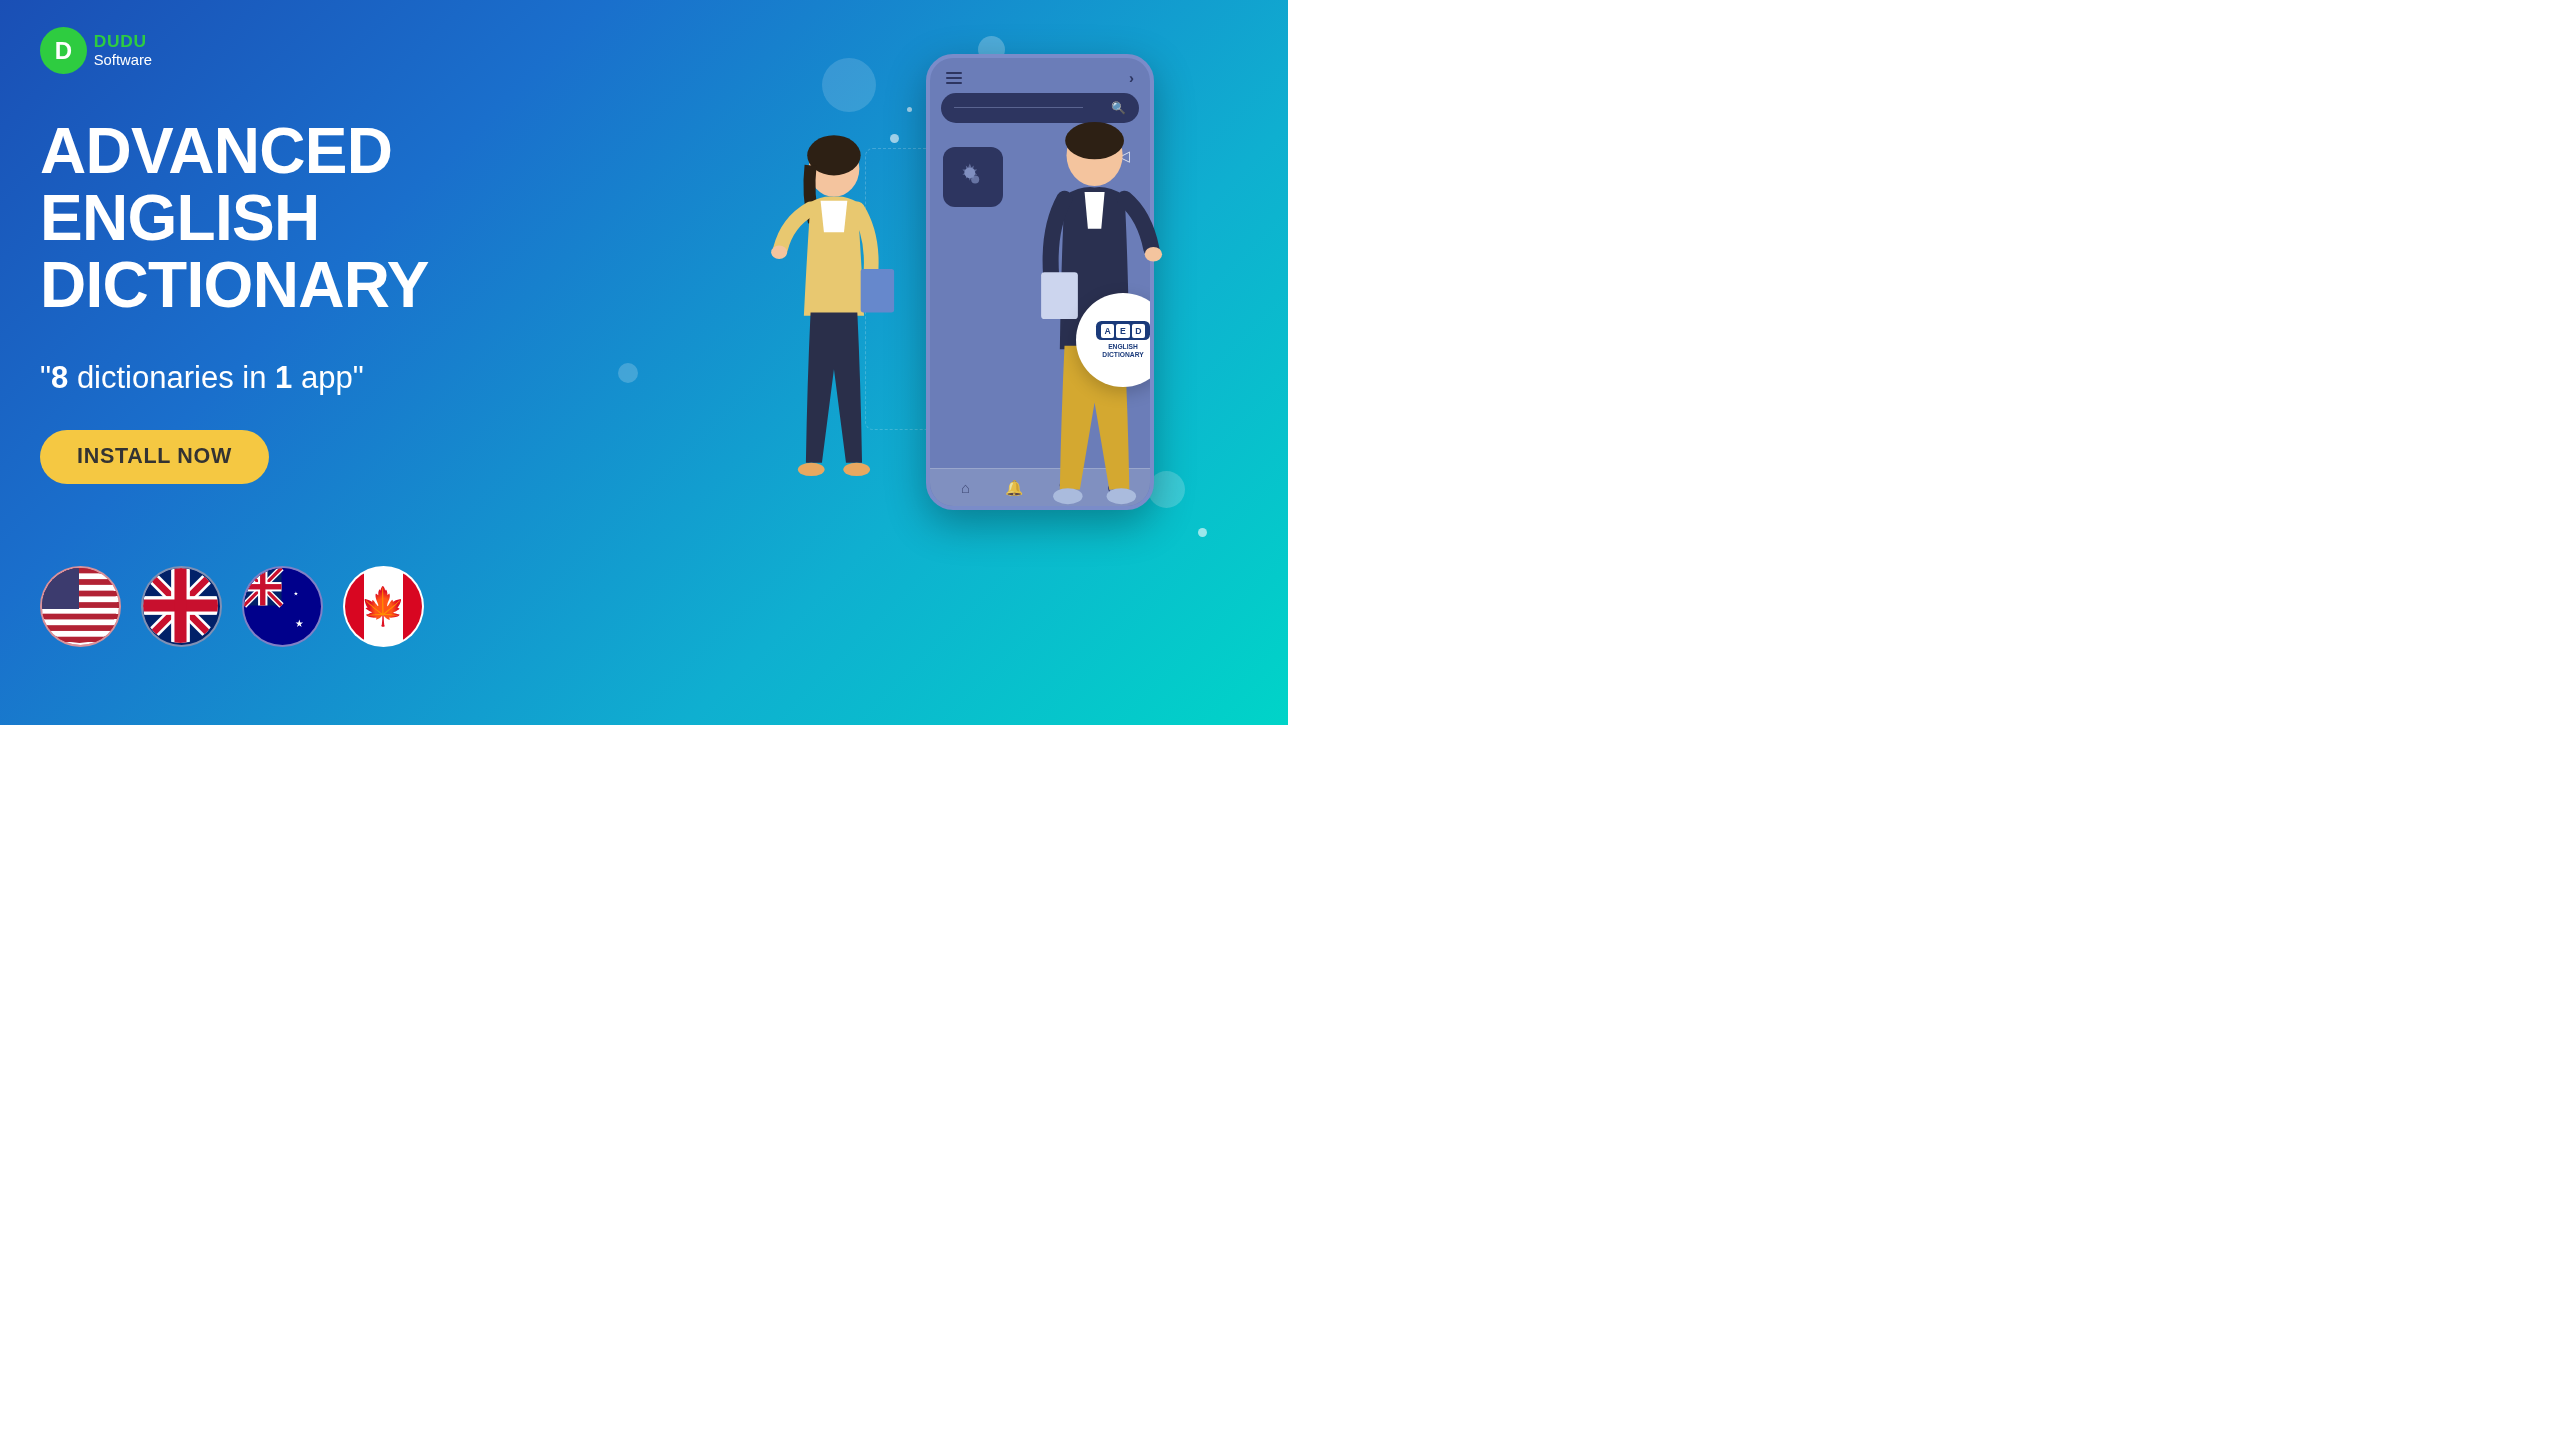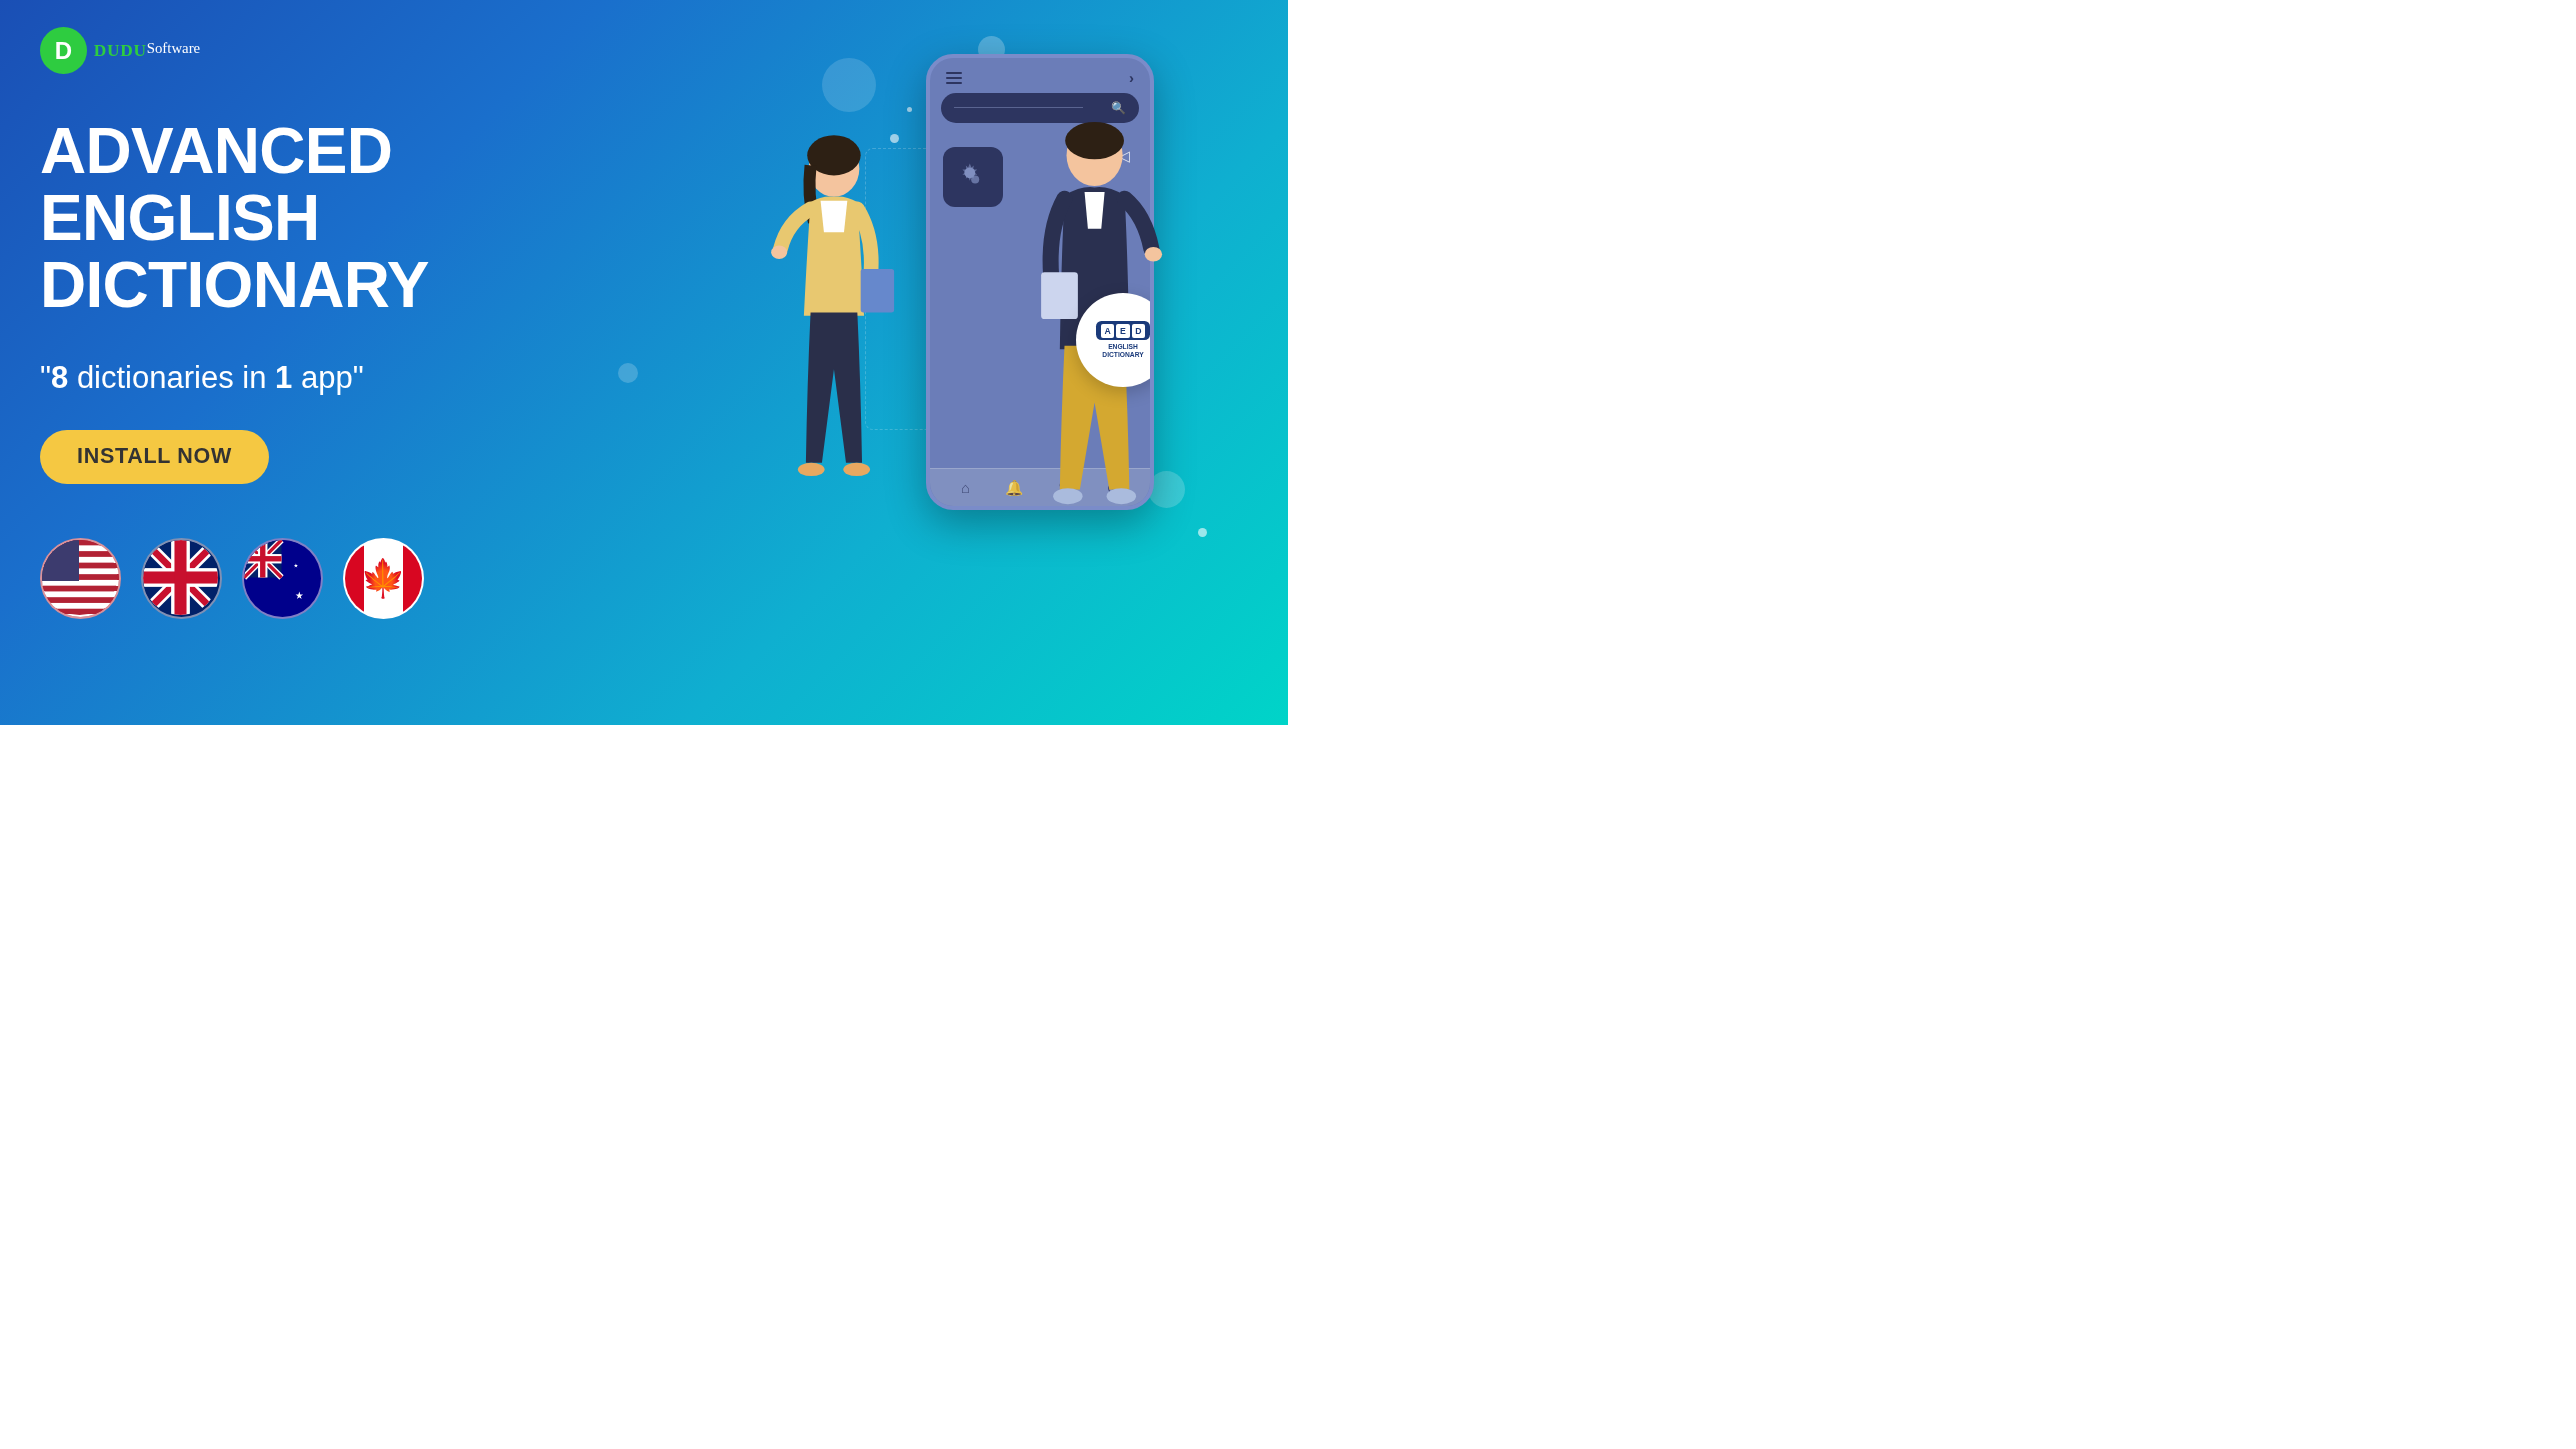--- a/index.html
+++ b/index.html
@@ -48,23 +48,22 @@
       display: flex;
       align-items: center;
       justify-content: center;
       font-size: 24px;
       font-weight: 900;
       color: white;
     }
 
     .logo-text {
       display: flex;
-      flex-direction: row;
+      flex-direction: column;
       line-height: 1.2;
-      font-family: Liberation Serif, serif;
     }
 
     .logo-text .brand {
       font-size: 17.4px;
       font-weight: 900;
       color: #2ecc40;
       letter-spacing: 0.7px;
     }
 
     .logo-text .sub {
@@ -106,21 +105,21 @@
       display: inline-block;
       background: #f5c842;
       color: #333;
       font-size: 21.5px;
       font-weight: 700;
       padding: 14.8px 37px;
       border-radius: 34px;
       cursor: pointer;
       border: none;
       letter-spacing: 0.7px;
-      margin-bottom: 47px;
+      margin-bottom: 75px;
     }
 
     
     .flags {
       display: flex;
       gap: 20px;
       margin-top: 6.7px;
     }
 
     .flag-circle {

